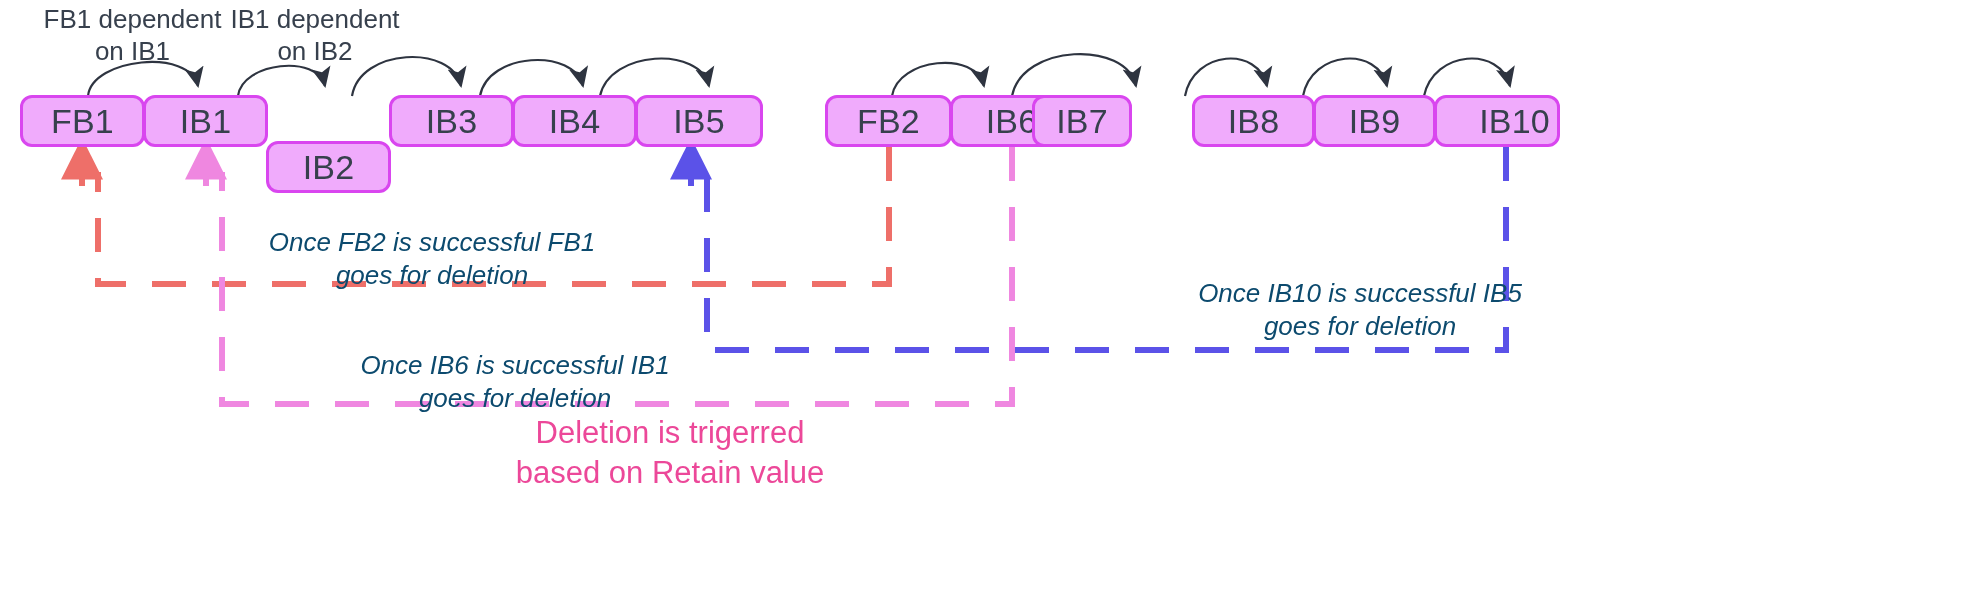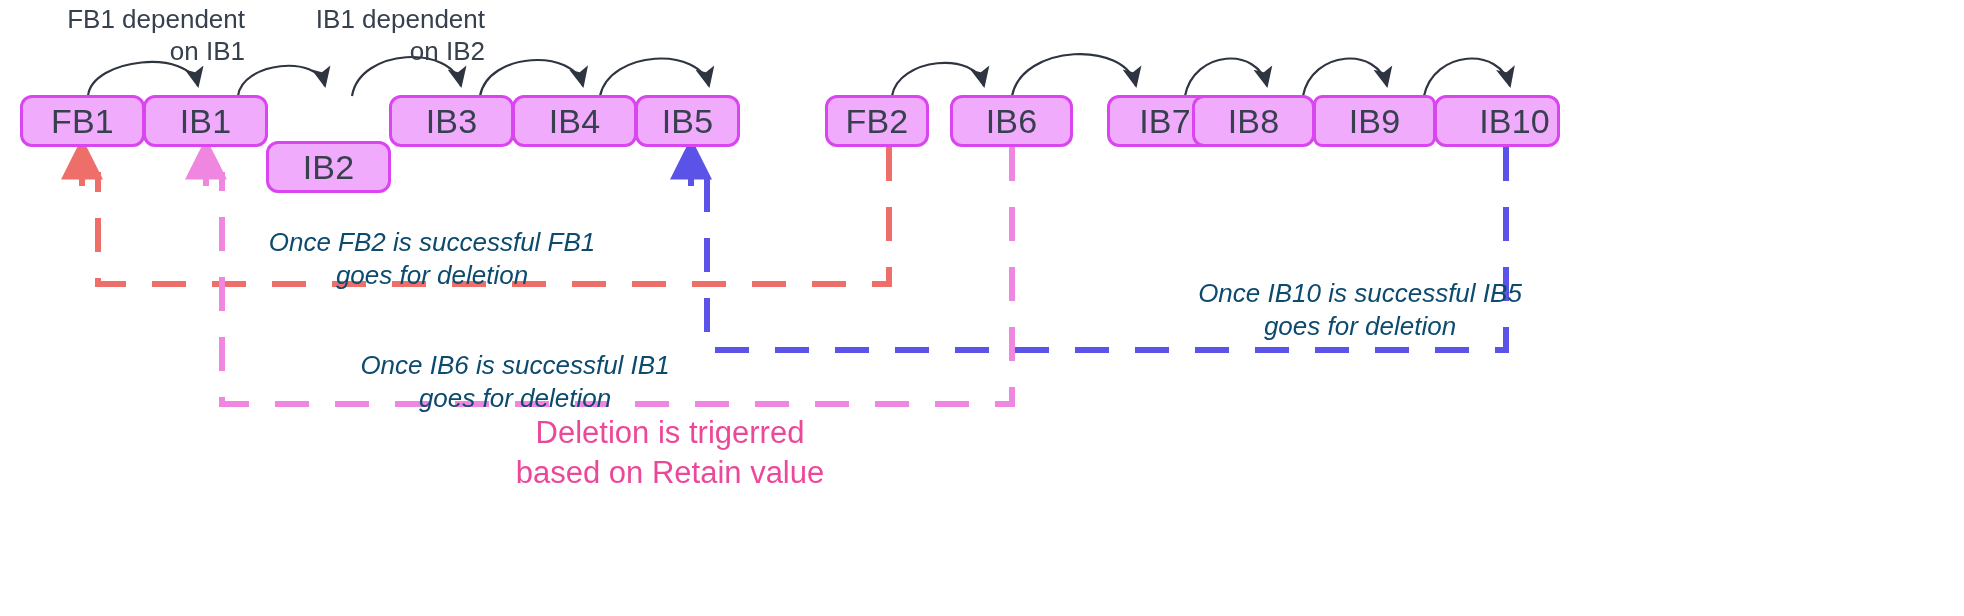--- a/index.html
+++ b/index.html
@@ -17,21 +17,21 @@
     border-radius:12px;
     background:#f0abfc;
     display:flex;align-items:center;justify-content:center;
     font-size:34px;
     color:#37404d;
     letter-spacing:.2px;
     z-index:3;
   }
   .group-label{
     position:absolute;
-    text-align:right;
+    text-align:center;
     font-size:26px;
     line-height:1.22;
     color:#37404d;
     white-space:pre-line;
     z-index:4;
   }
   .annotation{
     position:absolute;
     text-align:center;
     font-size:26px;
@@ -109,27 +109,27 @@
 on IB1</div>
 
   <div class="group-label" style="left:145px;top:4px;width:340px;">IB1 dependent
 on IB2</div>
 
   <div class="node-box" style="left:20px;top:95px;width:125px;height:52px;">FB1</div>
   <div class="node-box" style="left:143px;top:95px;width:125px;height:52px;">IB1</div>
   <div class="node-box" style="left:266px;top:95px;width:125px;height:52px;margin-top:46px;">IB2</div>
   <div class="node-box" style="left:389px;top:95px;width:125px;height:52px;text-align:center;">IB3</div>
   <div class="node-box" style="left:512px;top:95px;width:125px;height:52px;">IB4</div>
-  <div class="node-box" style="left:635px;top:95px;width:105px;height:52px;">IB5</div>
+  <div class="node-box" style="left:635px;top:95px;width:128px;height:52px;">IB5</div>
 
-  <div class="node-box" style="left:825px;top:95px;width:104px;height:52px;">FB2</div>
+  <div class="node-box" style="left:825px;top:95px;width:127px;height:52px;">FB2</div>
   <div class="node-box" style="left:950px;top:95px;width:123px;height:52px;">IB6</div>
-  <div class="node-box" style="left:1107px;top:95px;width:116px;height:52px;">IB7</div>
+  <div class="node-box" style="left:1032px;top:95px;width:100px;height:52px;">IB7</div>
   <div class="node-box" style="left:1192px;top:95px;width:123px;height:52px;">IB8</div>
-  <div class="node-box" style="left:1313px;top:95px;width:123px;height:52px;border-radius:9px;">IB9</div>
+  <div class="node-box" style="left:1313px;top:95px;width:123px;height:52px;">IB9</div>
   <div class="node-box" style="left:1434px;top:95px;width:126px;height:52px;padding-left:35px;">IB10</div>
 
   <div class="annotation" style="left:222px;top:226px;width:420px;">Once FB2 is successful FB1
 goes for deletion</div>
 
   <div class="annotation" style="left:305px;top:349px;width:420px;">Once IB6 is successful IB1
 goes for deletion</div>
 
   <div class="annotation" style="left:1140px;top:277px;width:440px;">Once IB10 is successful IB5
 goes for deletion</div>

